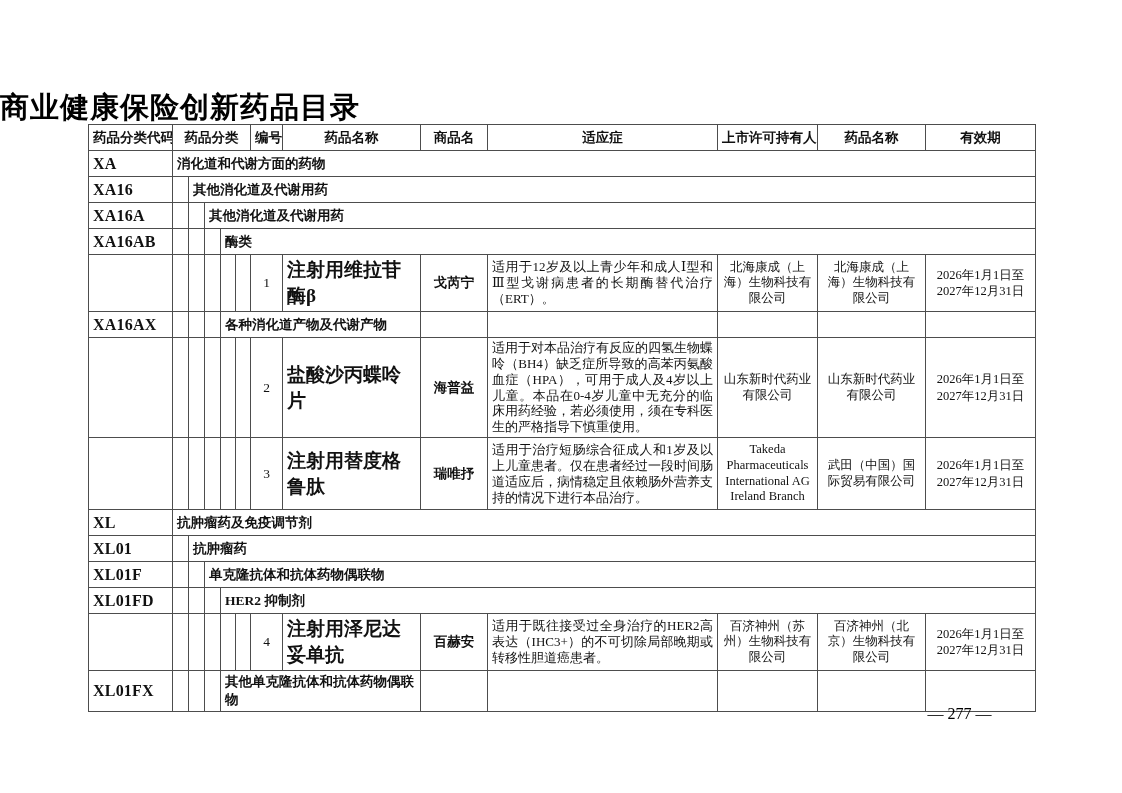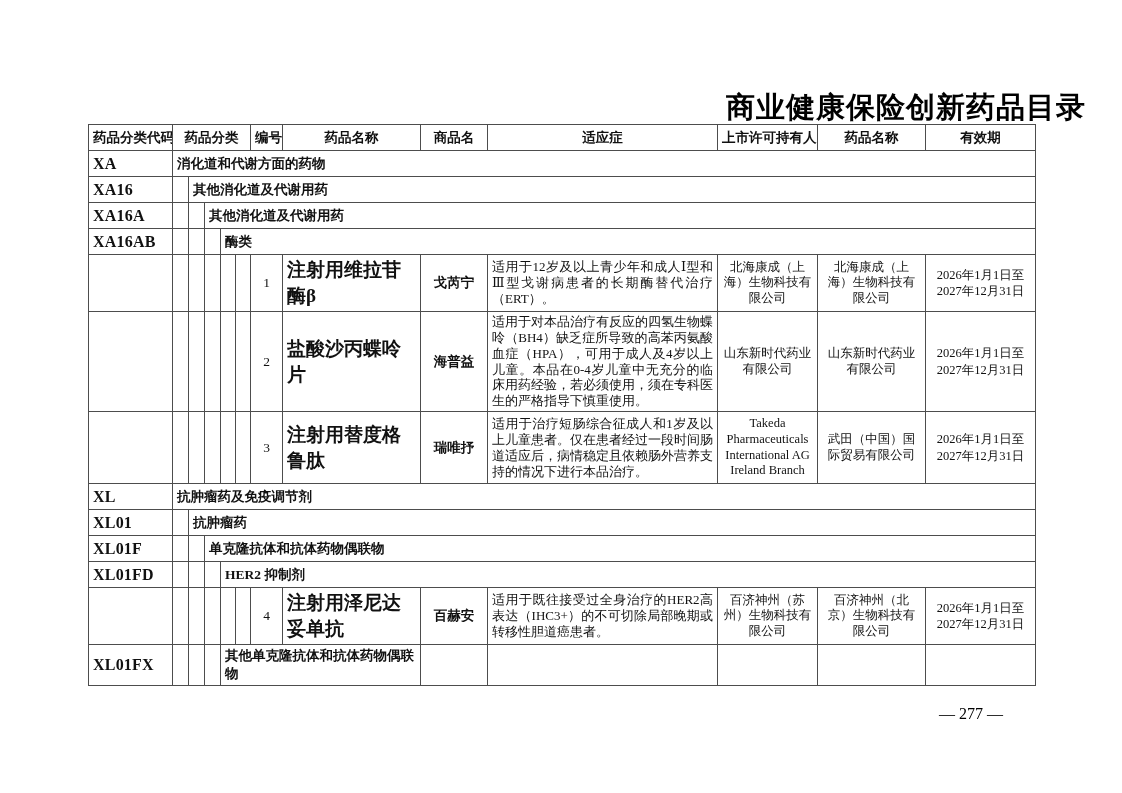--- a/index.html
+++ b/index.html
@@ -2,21 +2,21 @@
 <html><head>
 <meta charset="utf-8">
 <style>
   html,body{margin:0;padding:0;}
   body{
     width:1122px;height:793px;position:relative;background:#ffffff;
     font-family:"Liberation Serif","DejaVu Serif",serif;color:#111;
     overflow:hidden;
   }
   .page-title{
-    position:absolute;top:88px;left:0;width:1086px;text-align:right;
+    position:absolute;top:88px;left:0;width:1086px;text-align:left;
     font-size:29px;font-weight:bold;letter-spacing:1px;
     font-family:"DejaVu Sans","Liberation Sans",sans-serif;color:#000;
   }
   table.catalog{
     position:absolute;left:88px;top:124px;width:947px;
     border-collapse:collapse;table-layout:fixed;
     font-size:13px;
   }
   table.catalog td, table.catalog th{
     border:1px solid #4d4d4d;
@@ -33,21 +33,21 @@
   td.indent{ padding:0;}
   td.catlabel{ text-align:left;font-weight:bold;font-size:13.5px;padding-left:6px;}
   td.no{ text-align:center;font-size:13.5px;}
   td.dname{ text-align:left;font-weight:bold;font-size:19px;}
   td.trade{ text-align:center;font-weight:bold;font-size:13.5px;}
   td.indication{ text-align:justify;font-size:13px;line-height:1.22;padding:3px 5px;}
   td.holder, td.authorized{ text-align:center;font-size:12.5px;line-height:1.25;padding:2px 2px;}
   td.validity{ text-align:center;font-size:12.5px;line-height:1.3;padding:2px 3px;}
   td.empty{ padding:0;}
   .page-number{
-    position:absolute;left:939px;top:705px;width:115px;text-align:left;
+    position:absolute;left:902px;top:705px;width:115px;text-align:center;
     font-size:16px;color:#000;font-family:"Liberation Serif",serif;
   }
 </style>
 </head>
 <body>
 
 <div class="page-title">商业健康保险创新药品目录</div>
 
 <table class="catalog">
   <colgroup>
@@ -109,20 +109,32 @@
         <td class="indent"></td>
         <td class="indent"></td>
         <td class="no">1</td>
         <td class="dname">注射用维拉苷酶β</td>
         <td class="trade">戈芮宁</td>
         <td class="indication">适用于12岁及以上青少年和成人Ⅰ型和Ⅲ型戈谢病患者的长期酶替代治疗（ERT）。</td>
         <td class="holder">北海康成（上海）生物科技有限公司</td>
         <td class="authorized">北海康成（上海）生物科技有限公司</td>
         <td class="validity">2026年1月1日至2027年12月31日</td>
       </tr>
+      <tr style="height: 26px;">
+        <td class="code">XA16AX</td>
+        <td class="indent"></td>
+        <td class="indent"></td>
+        <td class="indent"></td>
+        <td class="catlabel" colspan="4">各种消化道产物及代谢产物</td>
+        <td class="empty"></td>
+        <td class="empty"></td>
+        <td class="empty"></td>
+        <td class="empty"></td>
+        <td class="empty"></td>
+      </tr>
       <tr style="height: 92px;">
         <td class="empty"></td>
         <td class="indent"></td>
         <td class="indent"></td>
         <td class="indent"></td>
         <td class="indent"></td>
         <td class="indent"></td>
         <td class="no">2</td>
         <td class="dname">盐酸沙丙蝶呤片</td>
         <td class="trade">海普益</td>

